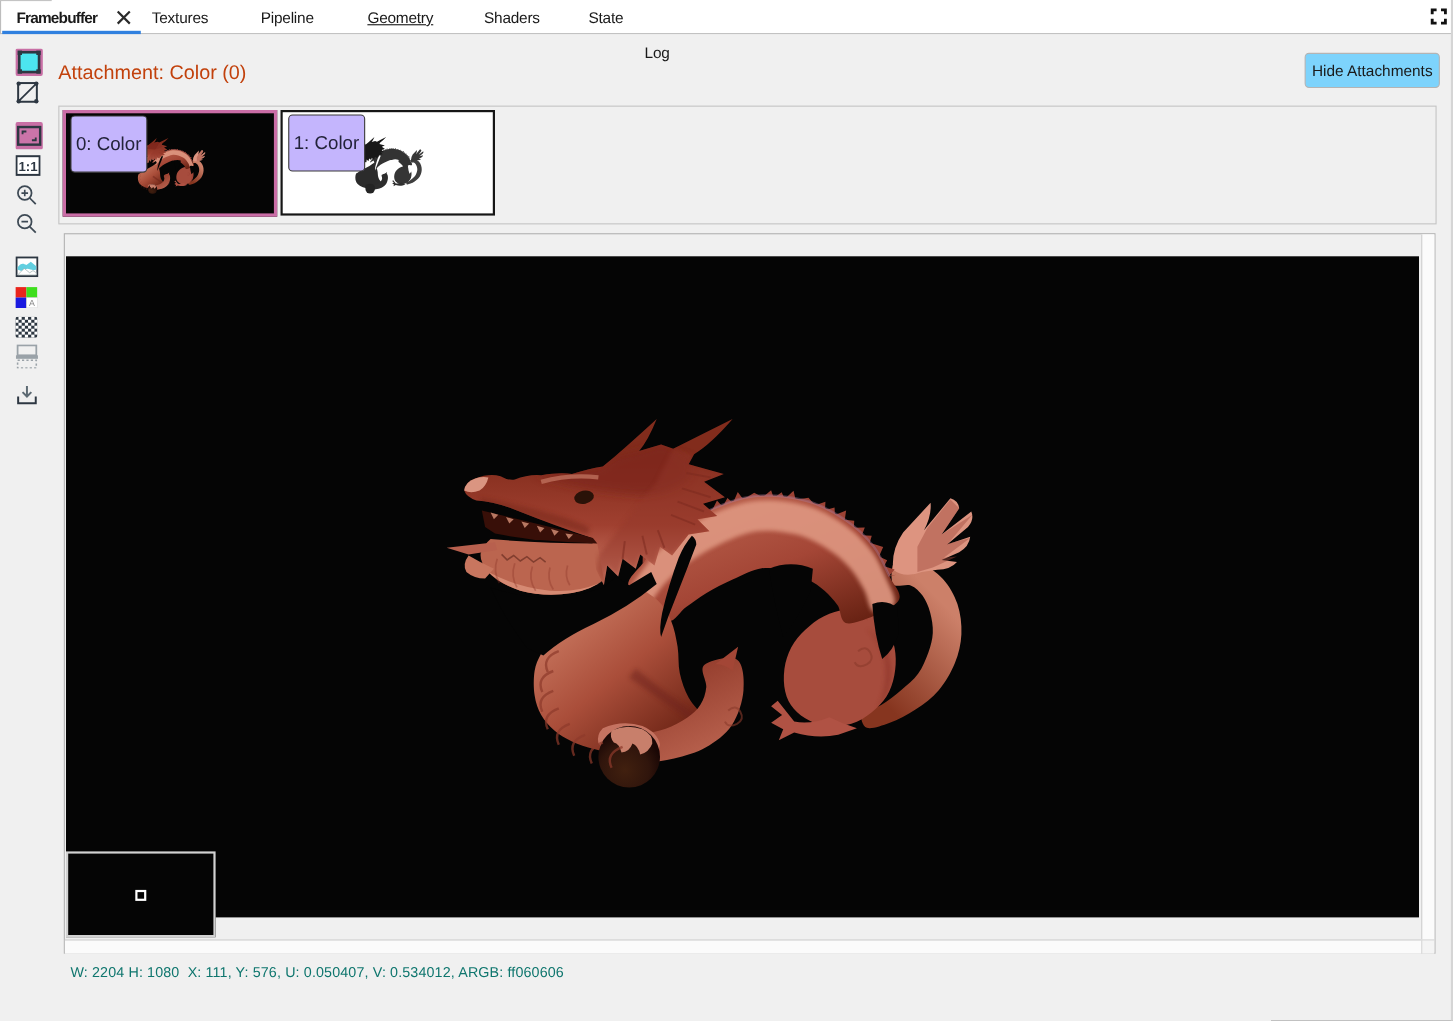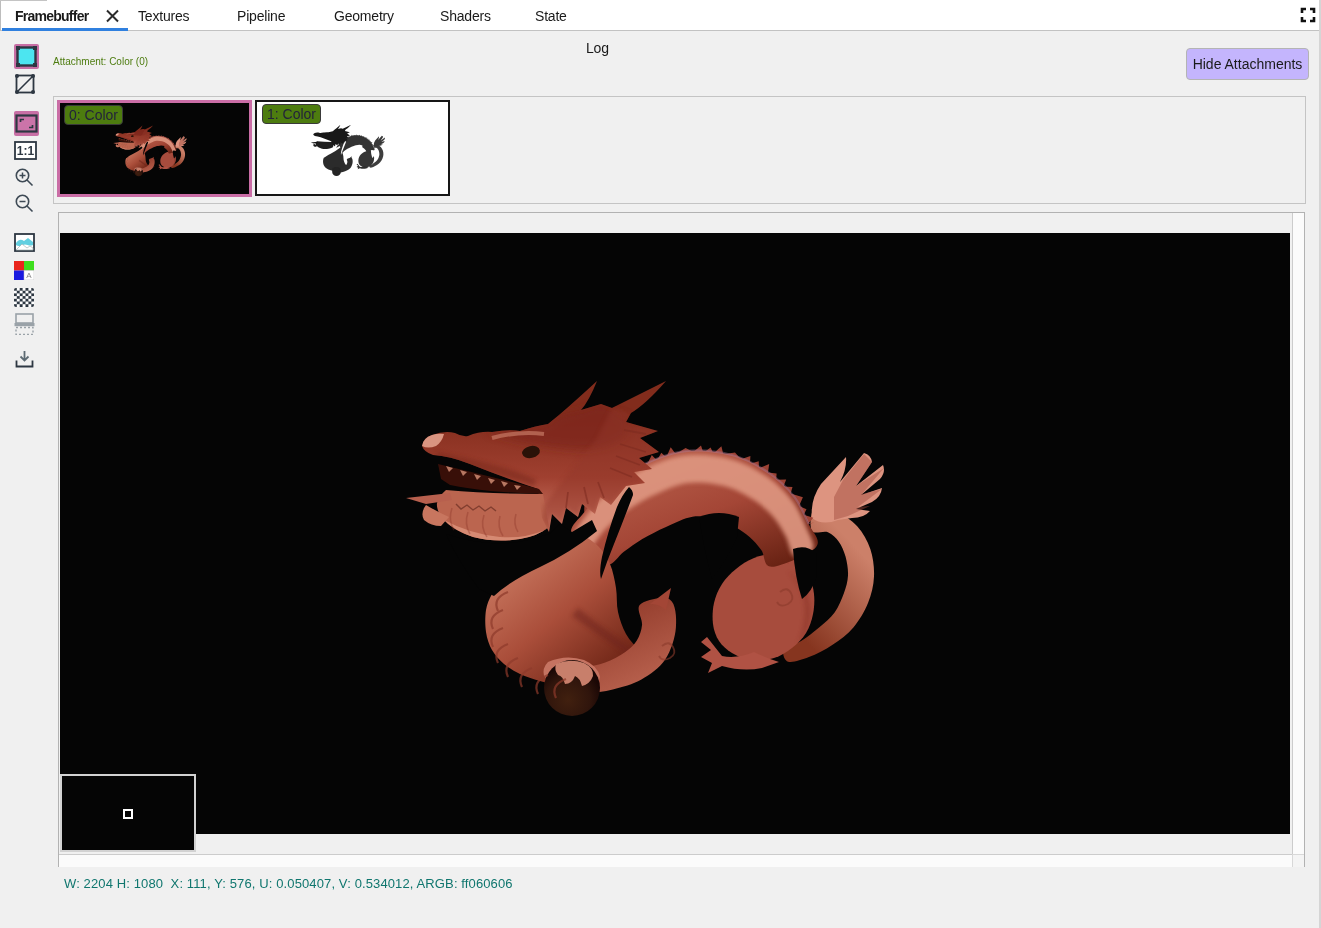--- a/index.html
+++ b/index.html
@@ -1,45 +1,45 @@
 <!DOCTYPE html>
 <html><head><meta charset="utf-8"><style>
 html,body{margin:0;padding:0;}
 body{width:1321px;height:928px;background:#f0f0f0;font-family:"Liberation Sans",sans-serif;position:relative;overflow:hidden;}
 .abs{position:absolute;}
 #tabbar{left:0;top:0;width:1321px;height:30px;background:#ffffff;border-bottom:1px solid #c2c2c2;}
 .tab{position:absolute;top:1px;height:44px;line-height:30px;font-size:14px;color:#1a1a1a;letter-spacing:-0.2px;}
 #tabline{left:2px;top:28px;width:126px;height:3px;background:#3080df;}
 #rightedge{left:1319px;top:0;width:2px;height:928px;background:#d5d5d5;}
 .icon{position:absolute;left:14px;}
-#attachlbl{left:53px;top:56px;font-size:10px;color:#4d7c0f;}
-#hidebtn{left:1186px;top:48px;width:121px;height:30px;border:1px solid #b4b4b4;border-radius:4px;background:#c4b5fd;font-size:14px;color:#1a1a1a;text-align:center;line-height:30px;}
+#attachlbl{left:53px;top:56px;font-size:18px;color:#c2410c;}
+#hidebtn{left:1186px;top:48px;width:121px;height:30px;border:1px solid #b4b4b4;border-radius:4px;background:#7dd3fc;font-size:14px;color:#1a1a1a;text-align:center;line-height:30px;}
 #attachbox{left:53px;top:96px;width:1253px;height:108px;border:1px solid #c4c4c4;background:#f0f0f0;box-sizing:border-box;}
 #thumb1{left:57px;top:100px;width:189px;height:91px;border:3px solid #ca6da6;background:#050505;}
 #thumb2{left:255px;top:100px;width:191px;height:92px;border:2px solid #161616;background:#ffffff;}
-.chip{position:absolute;border:1px solid #3a3a3a;border-radius:4px;background:#4d7c0f;font-size:14px;color:#23233a;padding:0px 4px;line-height:18px;height:18px;}
+.chip{position:absolute;border:1px solid #3a3a3a;border-radius:4px;background:#c4b5fd;font-size:17px;color:#23233a;padding:16px 4px;line-height:18px;height:18px;}
 #mainbox{left:58px;top:212px;width:1247px;height:655px;border:1px solid #b2b2b2;background:#f0f0f0;box-sizing:border-box;}
 #img{left:60px;top:233px;width:1230px;height:601px;background:#050505;}
 #vsb{left:1292px;top:213px;width:12px;height:641px;background:#fbfbfb;border-left:1px solid #cccccc;box-sizing:border-box;}
 #hsb{left:59px;top:854px;width:1233px;height:13px;background:#fbfbfb;border-top:1px solid #cccccc;box-sizing:border-box;}
 #sbcorner{left:1292px;top:854px;width:12px;height:13px;background:#f4f4f4;border-left:1px solid #d8d8d8;border-top:1px solid #d8d8d8;box-sizing:border-box;}
 #pip{left:60px;top:774px;width:136px;height:78px;border:2px solid #d2d2d2;background:#050505;box-sizing:border-box;}
 #pipsq{left:123px;top:809px;width:6px;height:6px;border:2px solid #ffffff;background:#050505;}
 #status{left:64px;top:876px;font-size:13px;color:#0f766e;letter-spacing:0.12px;}
 svg{display:block;}
 </style></head>
 <body>
 <div class="abs" id="tabbar"></div>
 <div class="tab" style="left:15px;font-weight:bold;letter-spacing:-0.75px;">Framebuffer</div>
 <svg class="abs" style="left:105px;top:9px;" width="15" height="14" viewBox="0 0 15 14">
     <path d="M2 1.5 L13 12.5 M13 1.5 L2 12.5" stroke="#2b2b2b" stroke-width="2" fill="none"></path>
   </svg>
 <div class="tab" style="left:138px;">Textures</div>
 <div class="tab" style="left:237px;">Pipeline</div>
-<div class="tab" style="left:334px;">Geometry</div>
+<div class="tab" style="left:334px;text-decoration:underline;">Geometry</div>
 <div class="tab" style="left:440px;">Shaders</div>
 <div class="tab" style="left:535px;">State</div>
 <div class="tab" style="left:586px;margin-top:32px;">Log</div>
 <div class="abs" id="tabline"></div>
 <svg class="abs" style="left:1300px;top:7px;" width="16" height="16" viewBox="0 0 16 16">
     <path d="M2 6 V2 H6 M10 2 H14 V6 M14 10 V14 H10 M6 14 H2 V10" stroke="#111" stroke-width="2.6" fill="none"></path>
   </svg>
 <div class="abs" id="rightedge"></div>
 <div class="abs" style="left:0;top:0;width:1px;height:31px;background:#bdbdbd;"></div>
 <div class="abs" style="left:0;top:0;width:47px;height:1px;background:#c4c4c4;"></div>

